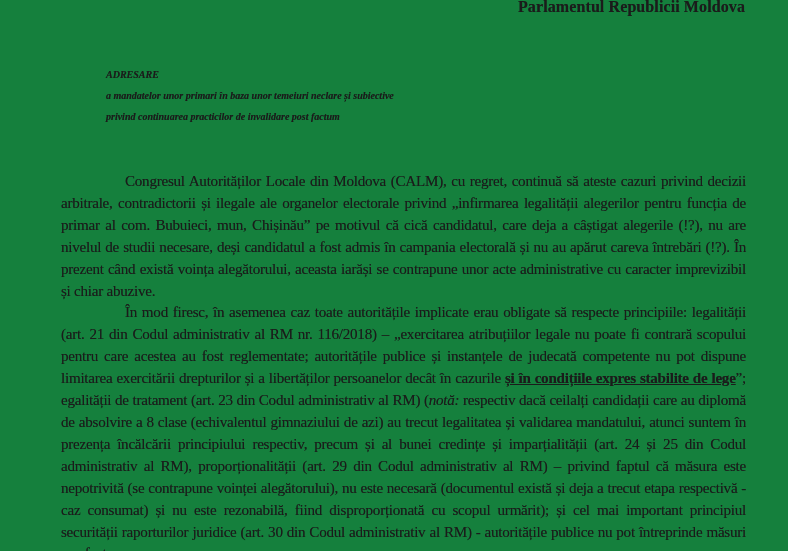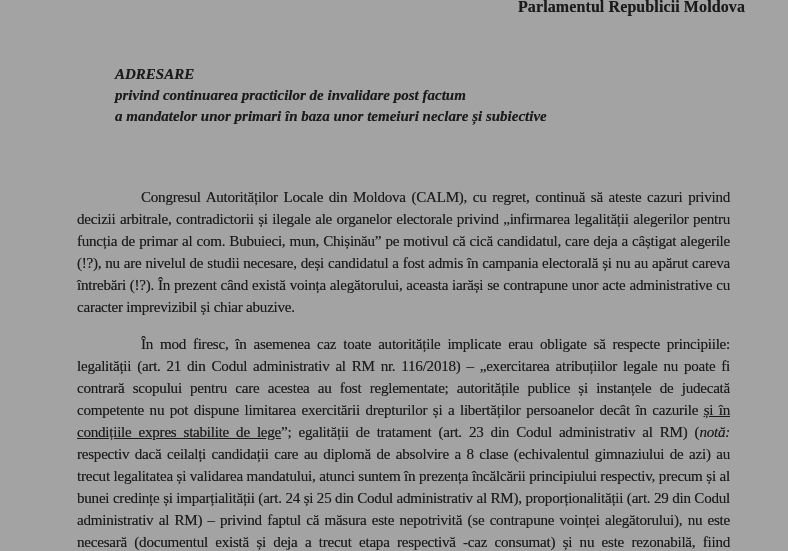--- a/index.html
+++ b/index.html
@@ -2,53 +2,53 @@
 <html><head>
 <meta charset="utf-8">
 <style>
   html,body{margin:0;padding:0;}
   body{
     width:788px;height:551px;overflow:hidden;background:#ffffff;
     font-family:"Liberation Serif","DejaVu Serif",serif;
   }
   .page{
     position:relative;width:788px;height:551px;overflow:hidden;
-    background:#a3a3a3;color:#1b1b1b;
+    background:#15803d;color:#1b1b1b;
     text-shadow:0 0 .5px rgba(25,25,25,.55); 
   }
   .recipients{
     position:absolute;top:-3px;right:43px;text-align:right;
     font-weight:bold;font-size:16px;line-height:19.5px;letter-spacing:.1px;
   }
   .title-block{
-    position:absolute;left:115px;top:64px;
-    font-weight:bold;font-style:italic;font-size:15px;line-height:21px;
+    position:absolute;left:106px;top:64px;
+    font-weight:bold;font-style:italic;font-size:10px;line-height:21px;
   }
   .body-text{
     position:absolute;left:61px;top:171px;width:685px;
     text-align:justify;font-size:15.1px;line-height:21.9px;letter-spacing:-.25px;
   }
-  .body-text p{margin:16px;text-indent:64px;}
+  .body-text p{margin:0;text-indent:64px;}
   .b{font-weight:normal;}
-  .bu{font-weight:normal;text-decoration:underline;}
+  .bu{font-weight:bold;text-decoration:underline;}
   .i{font-style:italic;}
 </style>
 </head>
 <body>
 
 <div class="page">
 
   <div class="recipients">
     <div>Parlamentul Republicii Moldova</div>
   </div>
 
   <div class="title-block">
     <div>ADRESARE</div>
+    <div>a mandatelor unor primari în baza unor temeiuri neclare și subiective</div>
     <div>privind continuarea practicilor de invalidare post factum</div>
-    <div>a mandatelor unor primari în baza unor temeiuri neclare și subiective</div>
   </div>
 
   <div class="body-text">
     <p><span>Congresul Autorităților Locale din Moldova (CALM), cu regret, continuă să ateste cazuri privind decizii arbitrale, contradictorii și ilegale ale organelor electorale privind „infirmarea legalității alegerilor pentru funcția de primar al com. Bubuieci, mun, Chișinău” pe motivul că cică candidatul, care deja a câștigat alegerile (!?), nu are nivelul de studii necesare, deși candidatul a fost admis în campania electorală și nu au apărut careva întrebări (!?). În prezent când există voința alegătorului, aceasta iarăși se contrapune unor acte administrative cu caracter imprevizibil și chiar abuzive.</span></p>
     <p><span>În mod firesc, în asemenea caz toate autoritățile implicate erau obligate să respecte principiile: legalității (art. 21 din Codul administrativ al RM nr. 116/2018) – „exercitarea atribuțiilor legale nu poate fi contrară scopului pentru care acestea au fost reglementate; autoritățile publice și instanțele de judecată competente nu pot dispune limitarea exercitării drepturilor și a libertăților persoanelor decât </span><span class="b">în cazurile </span><span class="bu">și în condițiile expres stabilite de lege</span><span>”; egalității de tratament (art. 23 din Codul administrativ al RM) (</span><span class="i">notă:</span><span> respectiv dacă ceilalți candidații care au diplomă de absolvire a 8 clase (echivalentul gimnaziului de azi) au trecut legalitatea și validarea mandatului, atunci suntem în prezența încălcării principiului respectiv, precum și al bunei credințe și imparțialității (art. 24 și 25 din Codul administrativ al RM), proporționalității (art. 29 din Codul administrativ al RM) – privind faptul că măsura este nepotrivită (se contrapune voinței alegătorului), nu este necesară (documentul există și deja a trecut etapa respectivă -caz consumat) și nu este rezonabilă, fiind disproporționată cu scopul urmărit); și cel mai important principiul securității raporturilor juridice (art. 30 din Codul administrativ al RM) - autoritățile publice nu pot întreprinde măsuri cu efect</span></p>
   </div>
 
 </div>
 
 </body></html>

